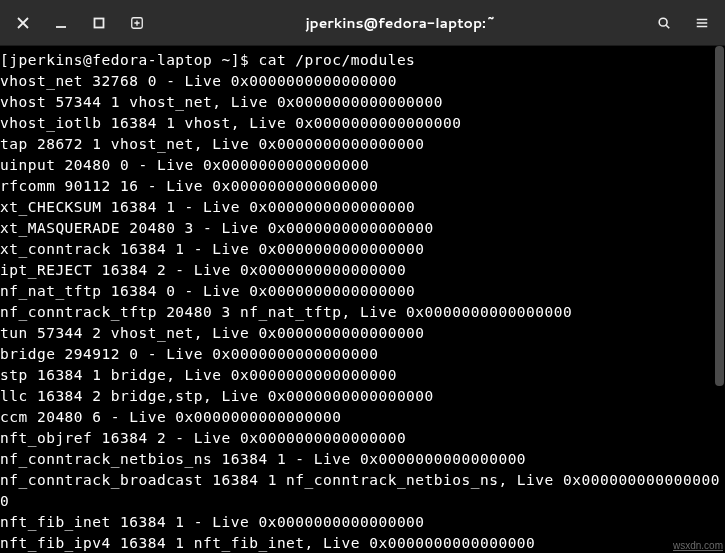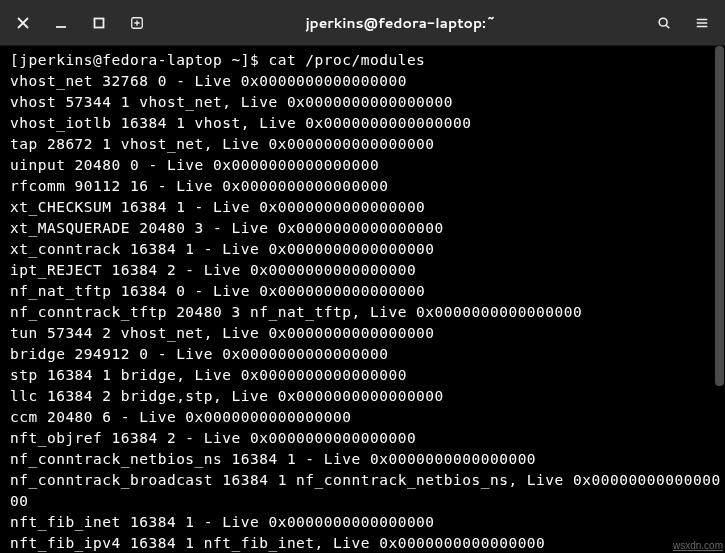--- a/index.html
+++ b/index.html
@@ -56,21 +56,21 @@
       color: #ffffff;
       font-family: "Cantarell", "DejaVu Sans", sans-serif;
       font-size: 14px;
       font-weight: 600;
     }
     .terminal {
       background: #000;
       color: #ffffff;
       font-size: 14.5px;
       line-height: 21px;
-      padding: 4px 4px 0 10px;
+      padding: 4px 4px 0 0;
       white-space: pre-wrap;
       word-break: break-all;
       letter-spacing: 0.5px;
       height: calc(553px - 46px);
       overflow: hidden;
     }
     .scrollbar {
       position: absolute;
       right: 1px;
       top: 46px;

